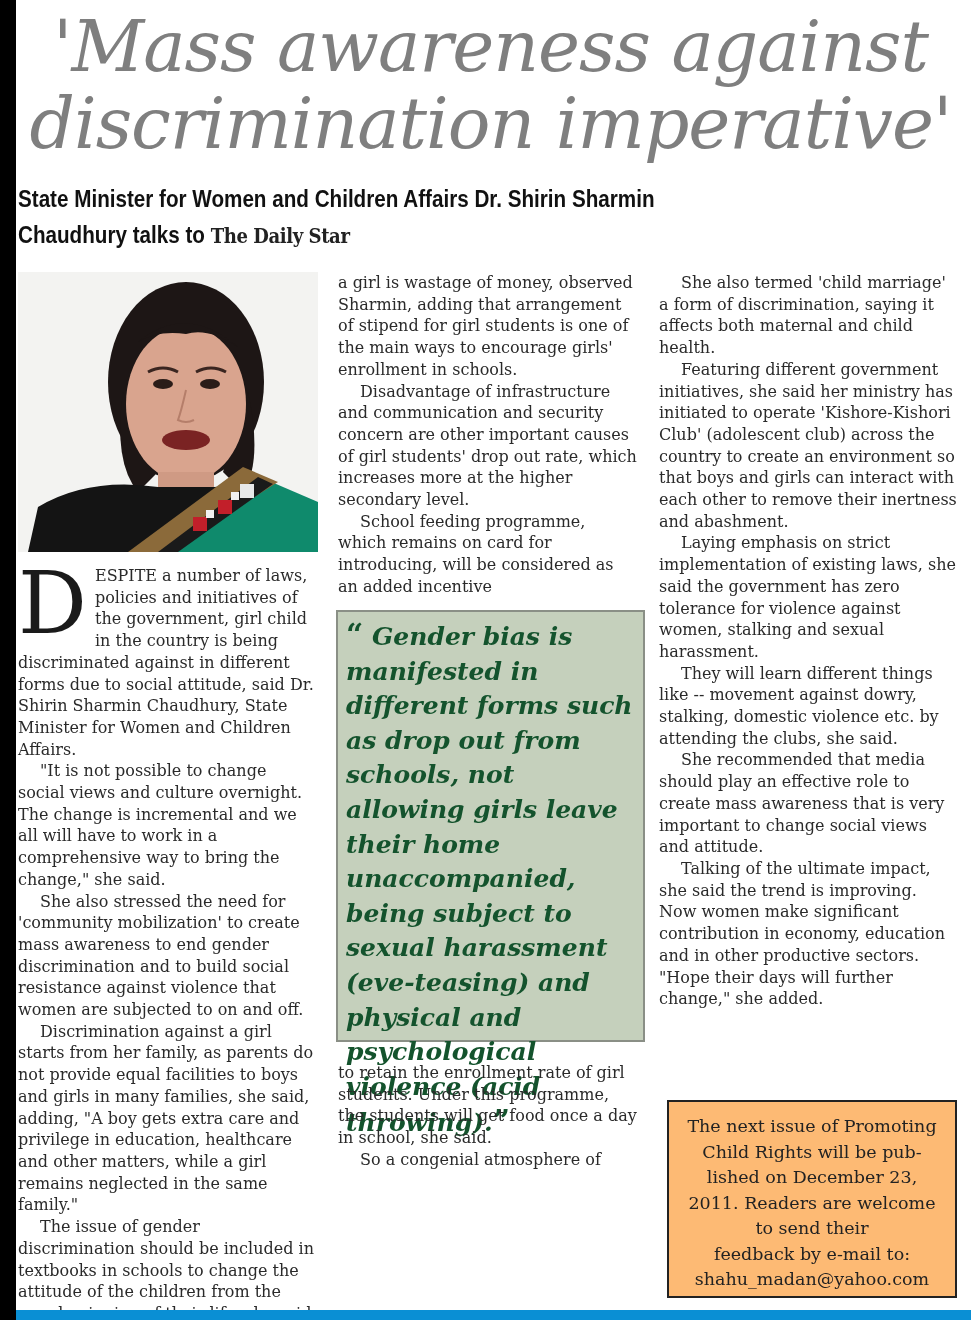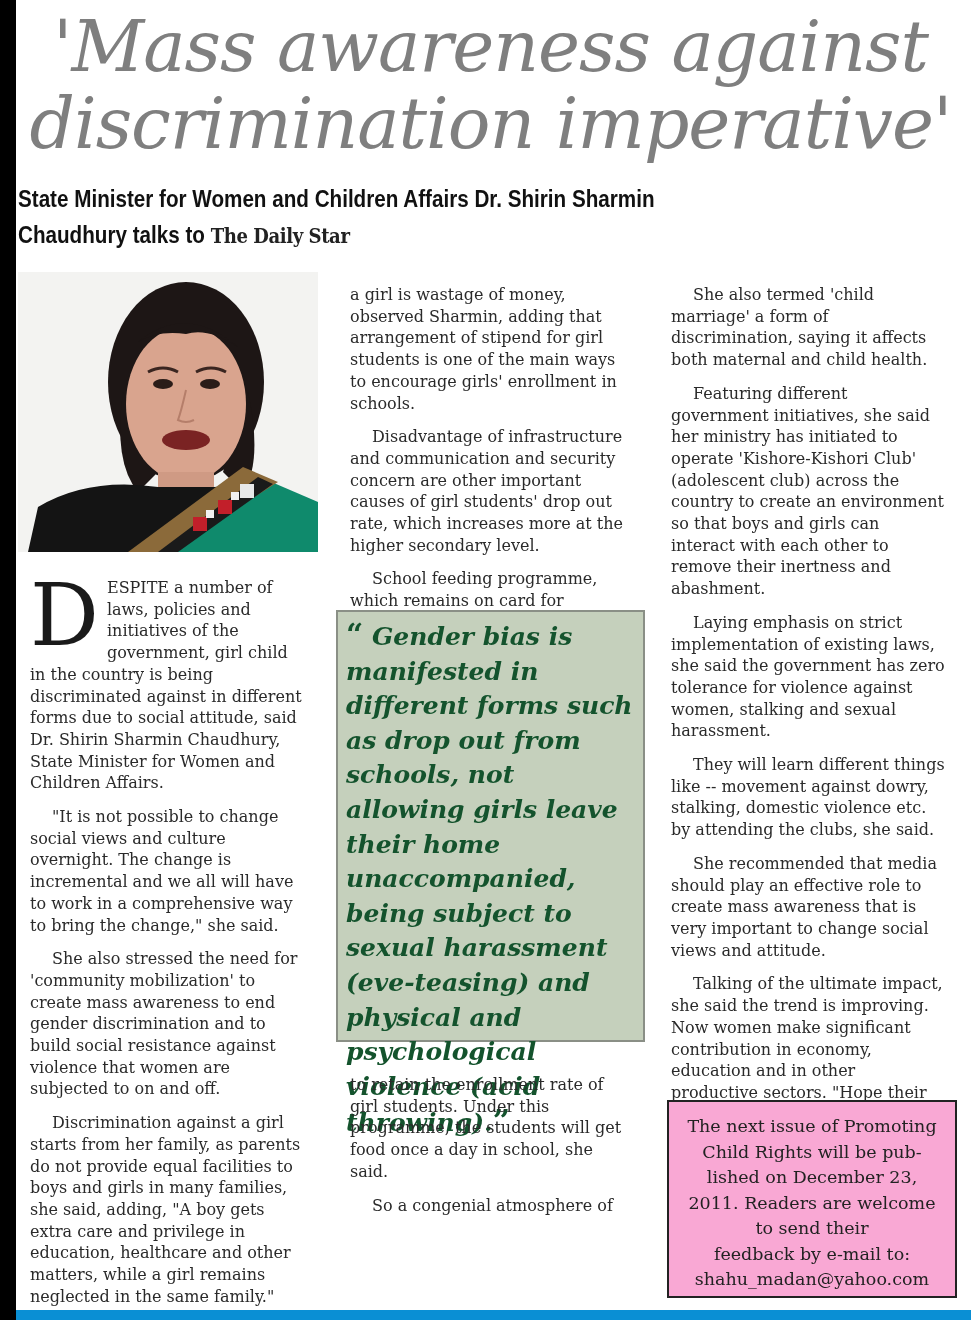--- a/index.html
+++ b/index.html
@@ -32,21 +32,21 @@
 
   .photo {
     position: absolute; left: 18px; top: 272px; width: 300px; height: 280px;
     background: #f4f4f4; overflow: hidden;
   }
 
   .col {
     position: absolute; font-size: 16px; line-height: 21.7px;
     color: #2a2a2a;
   }
-  .col p { margin: 12px; text-indent: 22px; }
+  .col p { margin: 0; text-indent: 22px; }
   .col p.noindent { text-indent: 0; }
   .col1 { left: 18px; top: 565px; width: 300px; }
   .col2a { left: 338px; top: 272px; width: 300px; }
   .col2b { left: 338px; top: 1062px; width: 300px; }
   .col3 { left: 659px; top: 272px; width: 300px; }
 
   .dropcap {
     float: left; font-size: 86px; line-height: 64px; margin: 6px 8px 0 0;
     color: #1a1a1a; text-indent: 0;
   }
@@ -54,21 +54,21 @@
   .pullquote {
     position: absolute; left: 336px; top: 610px; width: 292px; height: 422px;
     background: #c5d0bc; border: 2px solid #8a8f86; padding: 6px 5px 0 8px;
     font-style: italic; font-weight: bold; font-size: 25px; line-height: 34.6px;
     color: #14532d;
   }
   .qmark { font-size: 30px; font-style: normal; }
 
   .notice {
     position: absolute; left: 667px; top: 1100px; width: 290px; height: 198px;
-    background: #f9a8d4; border: 2px solid #222; box-sizing: border-box;
+    background: #fdba74; border: 2px solid #222; box-sizing: border-box;
     text-align: center; font-size: 17.5px; line-height: 25.5px; color: #222;
     padding-top: 12px;
   }
   .notice span { display: block; }
 </style>
 </head>
 <body>
 
 <div class="left-strip"></div>
 

